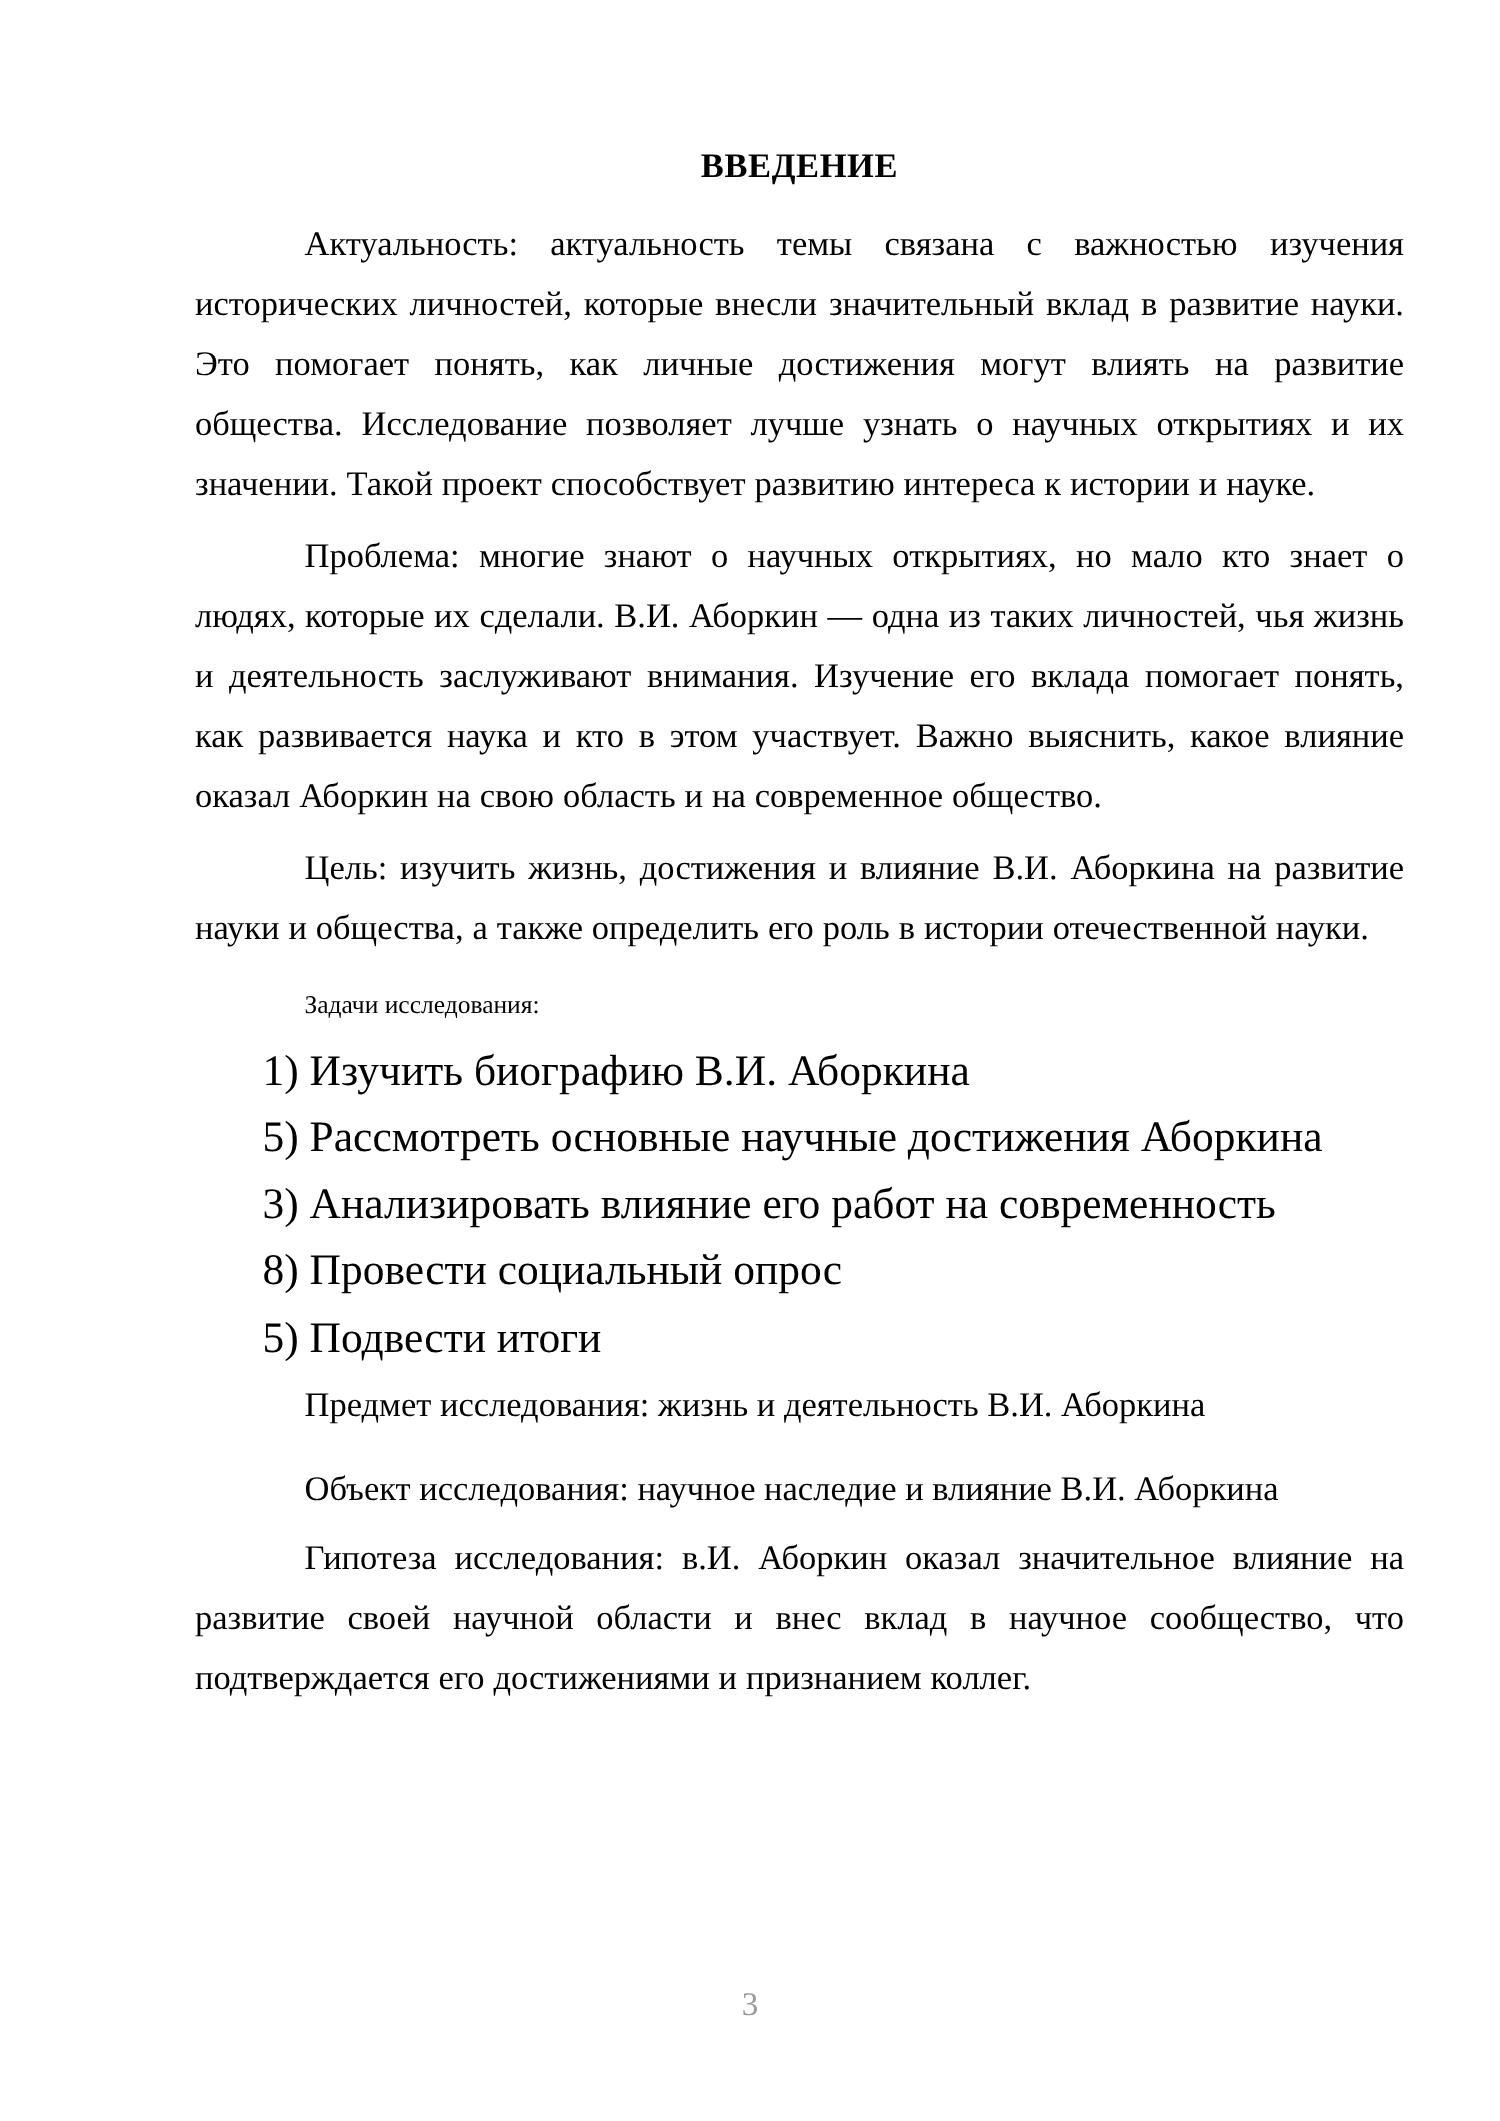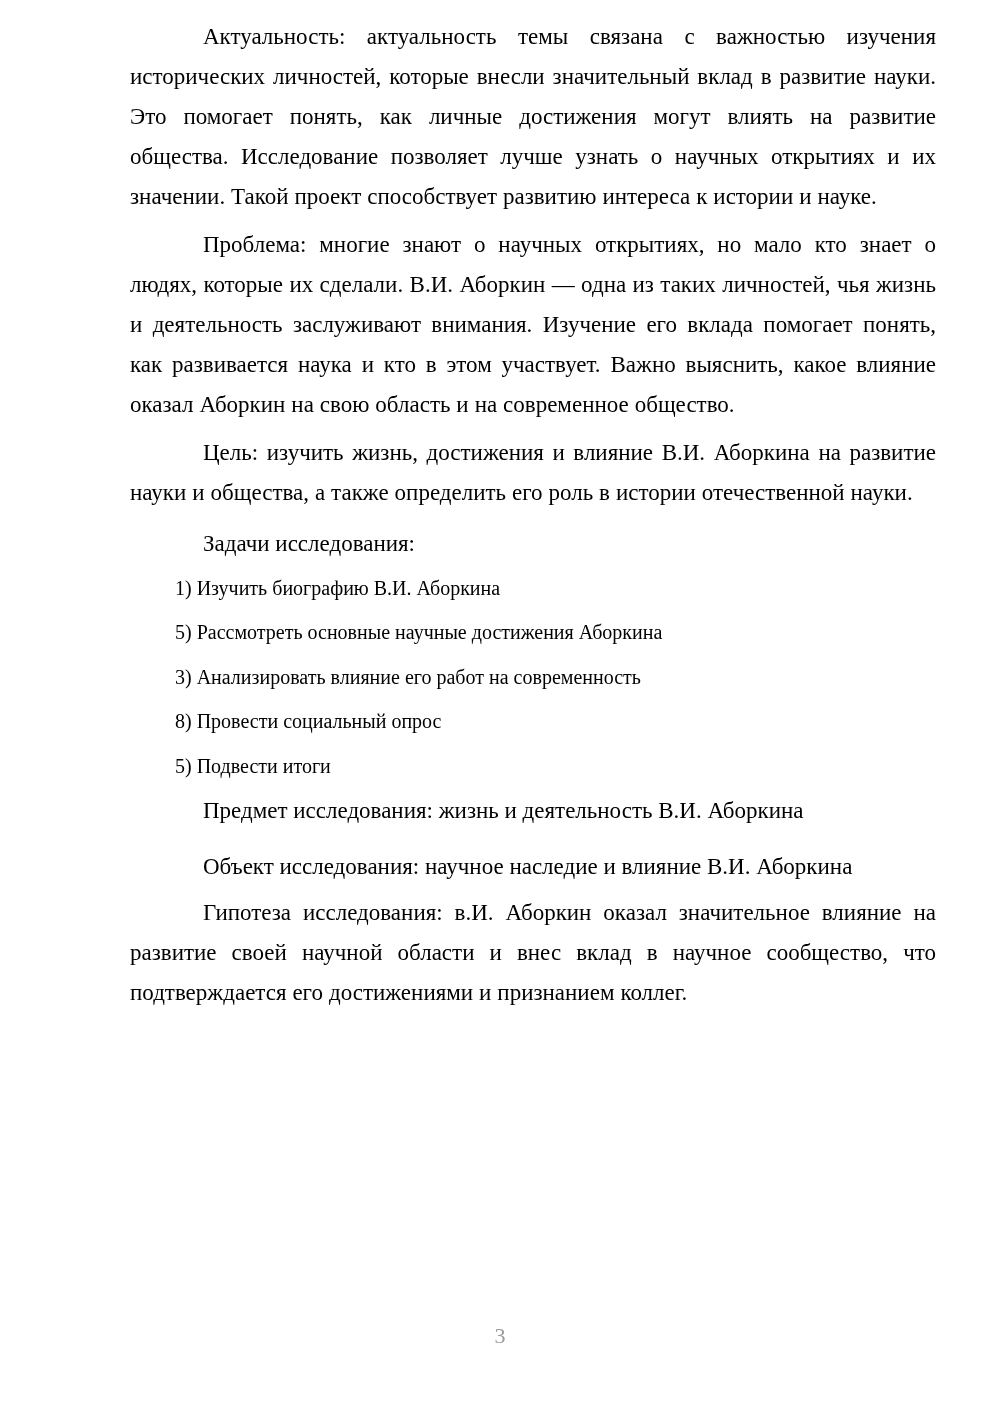--- a/index.html
+++ b/index.html
@@ -43,32 +43,32 @@
     word-spacing: 0.2px;
   }
   .para-first {
     padding-top: 17px;
   }
   .para-gap {
     padding-top: 8px;
   }
   .list-heading {
     margin: 0;
-    font-size: 23px;
+    font-size: 17px;
     line-height: 37.5px;
     text-indent: 73px;
     padding-top: 12px;
   }
   .list {
     list-style: none;
     margin: 0;
     padding: 0;
   }
   .list-item {
-    font-size: 20px;
+    font-size: 29px;
     line-height: 37.5px;
     padding-left: 45px;
     padding-top: 7px;
     white-space: nowrap;
   }
   .stmt {
     margin: 0;
     font-size: 23px;
     line-height: 37.5px;
     text-indent: 73px;
@@ -89,20 +89,21 @@
     line-height: 28px;
   }
 </style>
 </head>
 <body>
 
 <div class="page">
 
   <div class="content">
 
+    <h1 class="doc-title">ВВЕДЕНИЕ</h1>
 
     <p class="para para-first">Актуальность: актуальность темы связана с важностью изучения исторических личностей, которые внесли значительный вклад в развитие науки. Это помогает понять, как личные достижения могут влиять на развитие общества. Исследование позволяет лучше узнать о научных открытиях и их значении. Такой проект способствует развитию интереса к истории и науке.</p>
 
     <p class="para para-gap">Проблема: многие знают о научных открытиях, но мало кто знает о людях, которые их сделали. В.И. Аборкин — одна из таких личностей, чья жизнь и деятельность заслуживают внимания. Изучение его вклада помогает понять, как развивается наука и кто в этом участвует. Важно выяснить, какое влияние оказал Аборкин на свою область и на современное общество.</p>
 
     <p class="para para-gap">Цель: изучить жизнь, достижения и влияние В.И. Аборкина на развитие науки и общества, а также определить его роль в истории отечественной науки.</p>
 
     <p class="list-heading">Задачи исследования:</p>
 
     <ul class="list">

